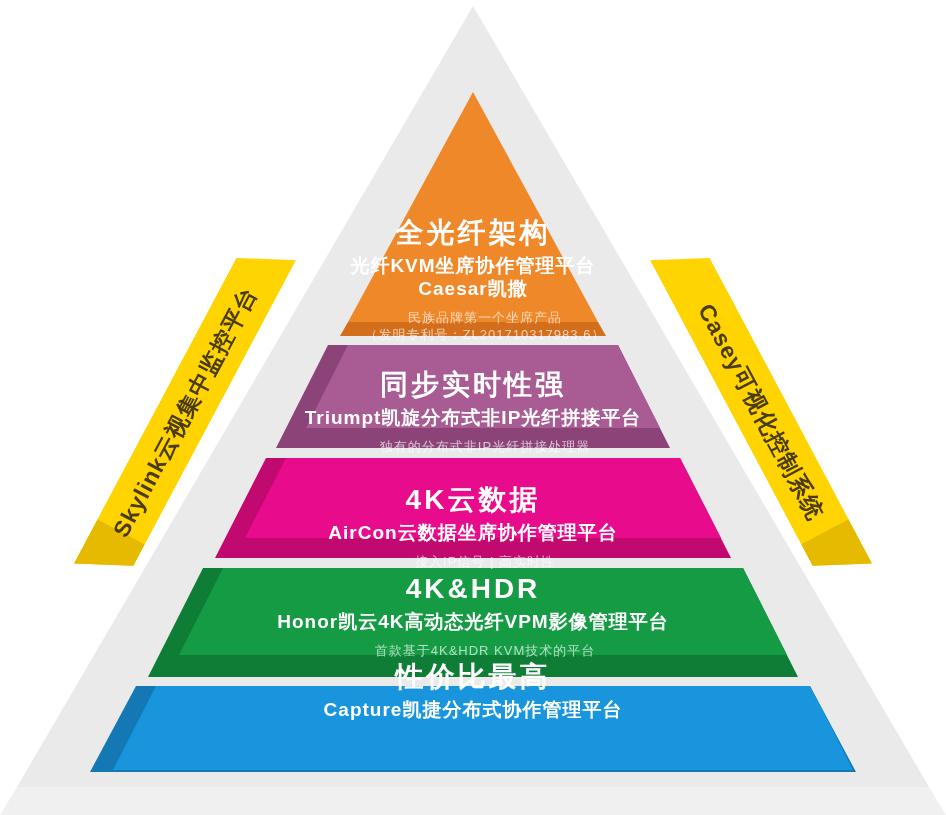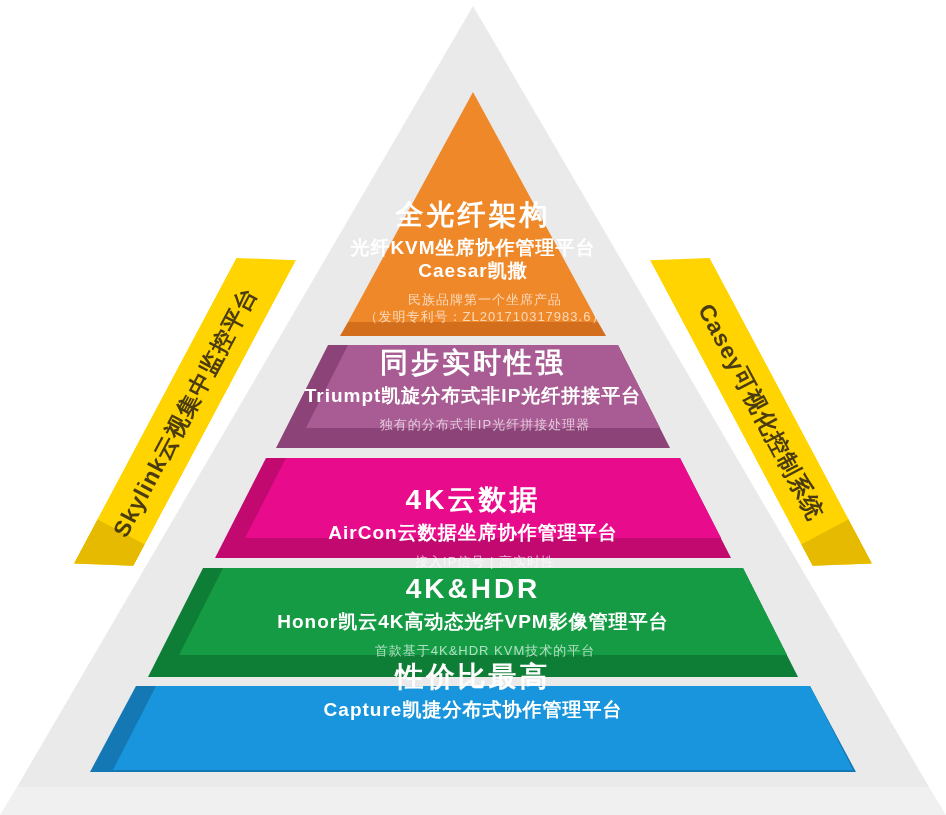--- a/index.html
+++ b/index.html
@@ -75,33 +75,33 @@
       <polygon points="203,568 743,568 798,677 148,677" fill="#0E7D35"></polygon>
       <polygon points="223,568 743,568 787,655 179,655" fill="#149B44"></polygon>
     </g>
 
     <g>
       <polygon points="136,686 810,686 856,772 90,772" fill="#1478B5"></polygon>
       <polygon points="156,686 810,686 853,770 113,770" fill="#1895DC"></polygon>
     </g>
   </svg>
 
-  <div class="tier-text" style="top:198px">
+  <div class="tier-text" style="top:216px">
     <div class="tier-title">全光纤架构</div>
     <div class="tier-subtitle">
       <div>光纤KVM坐席协作管理平台</div>
       <div>Caesar凯撒</div>
     </div>
     <div class="tier-detail">
       <div>民族品牌第一个坐席产品</div>
       <div>（发明专利号：ZL201710317983.6）</div>
     </div>
   </div>
 
-  <div class="tier-text" style="top:346px">
+  <div class="tier-text" style="top:368px">
     <div class="tier-title">同步实时性强</div>
     <div class="tier-subtitle">
       <div>Triumpt凯旋分布式非IP光纤拼接平台</div>
     </div>
     <div class="tier-detail">
       <div>独有的分布式非IP光纤拼接处理器</div>
     </div>
   </div>
 
   <div class="tier-text" style="top:483px">

